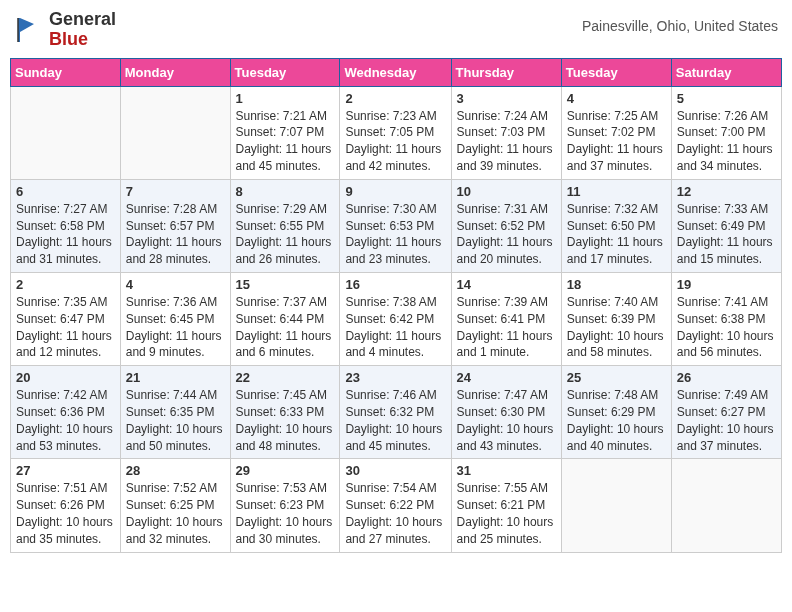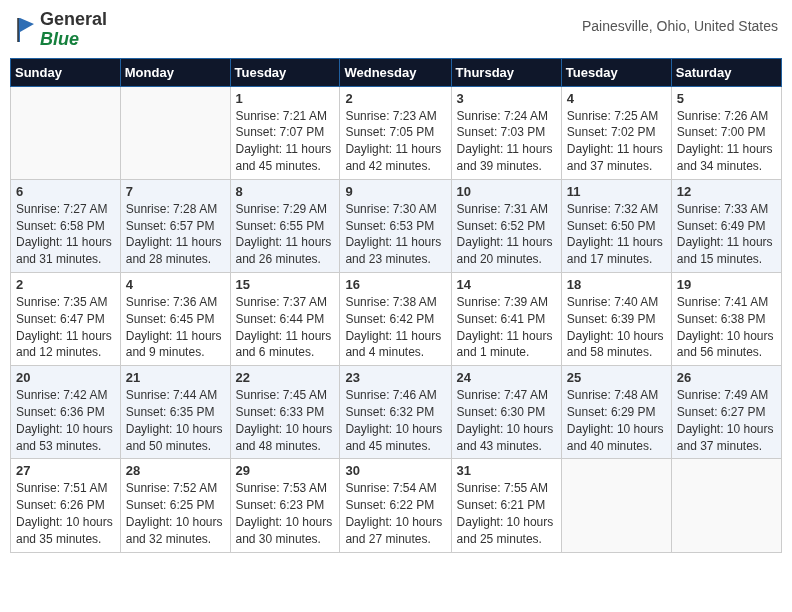--- a/index.html
+++ b/index.html
@@ -35,21 +35,21 @@
       font-size: 14px;
       color: #555;
       margin-top: 8px;
     }
     table {
       width: 100%;
       border-collapse: collapse;
       border: 1px solid #ccc;
     }
     th {
-      background-color: #0f172a;
+      background-color: #ec4899;
       color: white;
       font-size: 13px;
       font-weight: bold;
       padding: 6px 4px;
       text-align: left;
       border: 1px solid #2060a0;
     }
     td {
       border: 1px solid #ccc;
       vertical-align: top;
@@ -76,21 +76,21 @@
     }
     tr:nth-child(odd) td:not(.empty) {
       background: #fff;
     }
     tr:nth-child(even) td:not(.empty) {
       background: #f0f4fa;
     }
     .logo-wrapper {
       display: flex;
       align-items: center;
-      gap: 4px;
+      gap: 13px;
     }
     .logo-text {
       display: flex;
       flex-direction: column;
     }
     .logo-flag {
       width: 22px;
       height: 28px;
     }
   </style>
@@ -99,21 +99,21 @@
 
 <div class="header">
   <div class="logo">
     <div class="logo-wrapper">
       <svg class="logo-flag" viewBox="0 0 22 28" xmlns="http://www.w3.org/2000/svg">
         <polygon points="4,2 4,26 6,26 6,16 20,8 6,2" fill="#2e6db4"></polygon>
         <line x1="4" y1="2" x2="4" y2="26" stroke="#333" stroke-width="1.5"></line>
       </svg>
       <div class="logo-text">
         <span style="font-size:18px;font-weight:bold;color:#333;line-height:1.1;">General</span>
-        <span style="font-size:18px;font-weight:bold;color:#15803d;line-height:1.1;font-style:italic;">Blue</span>
+        <span style="font-size:18px;font-weight:bold;color:#b91c1c;line-height:1.1;">Blue</span>
       </div>
     </div>
   </div>
   <div class="title-section">
     <div class="location">Painesville, Ohio, United States</div>
   </div>
 </div>
 
 <table>
   <thead>

